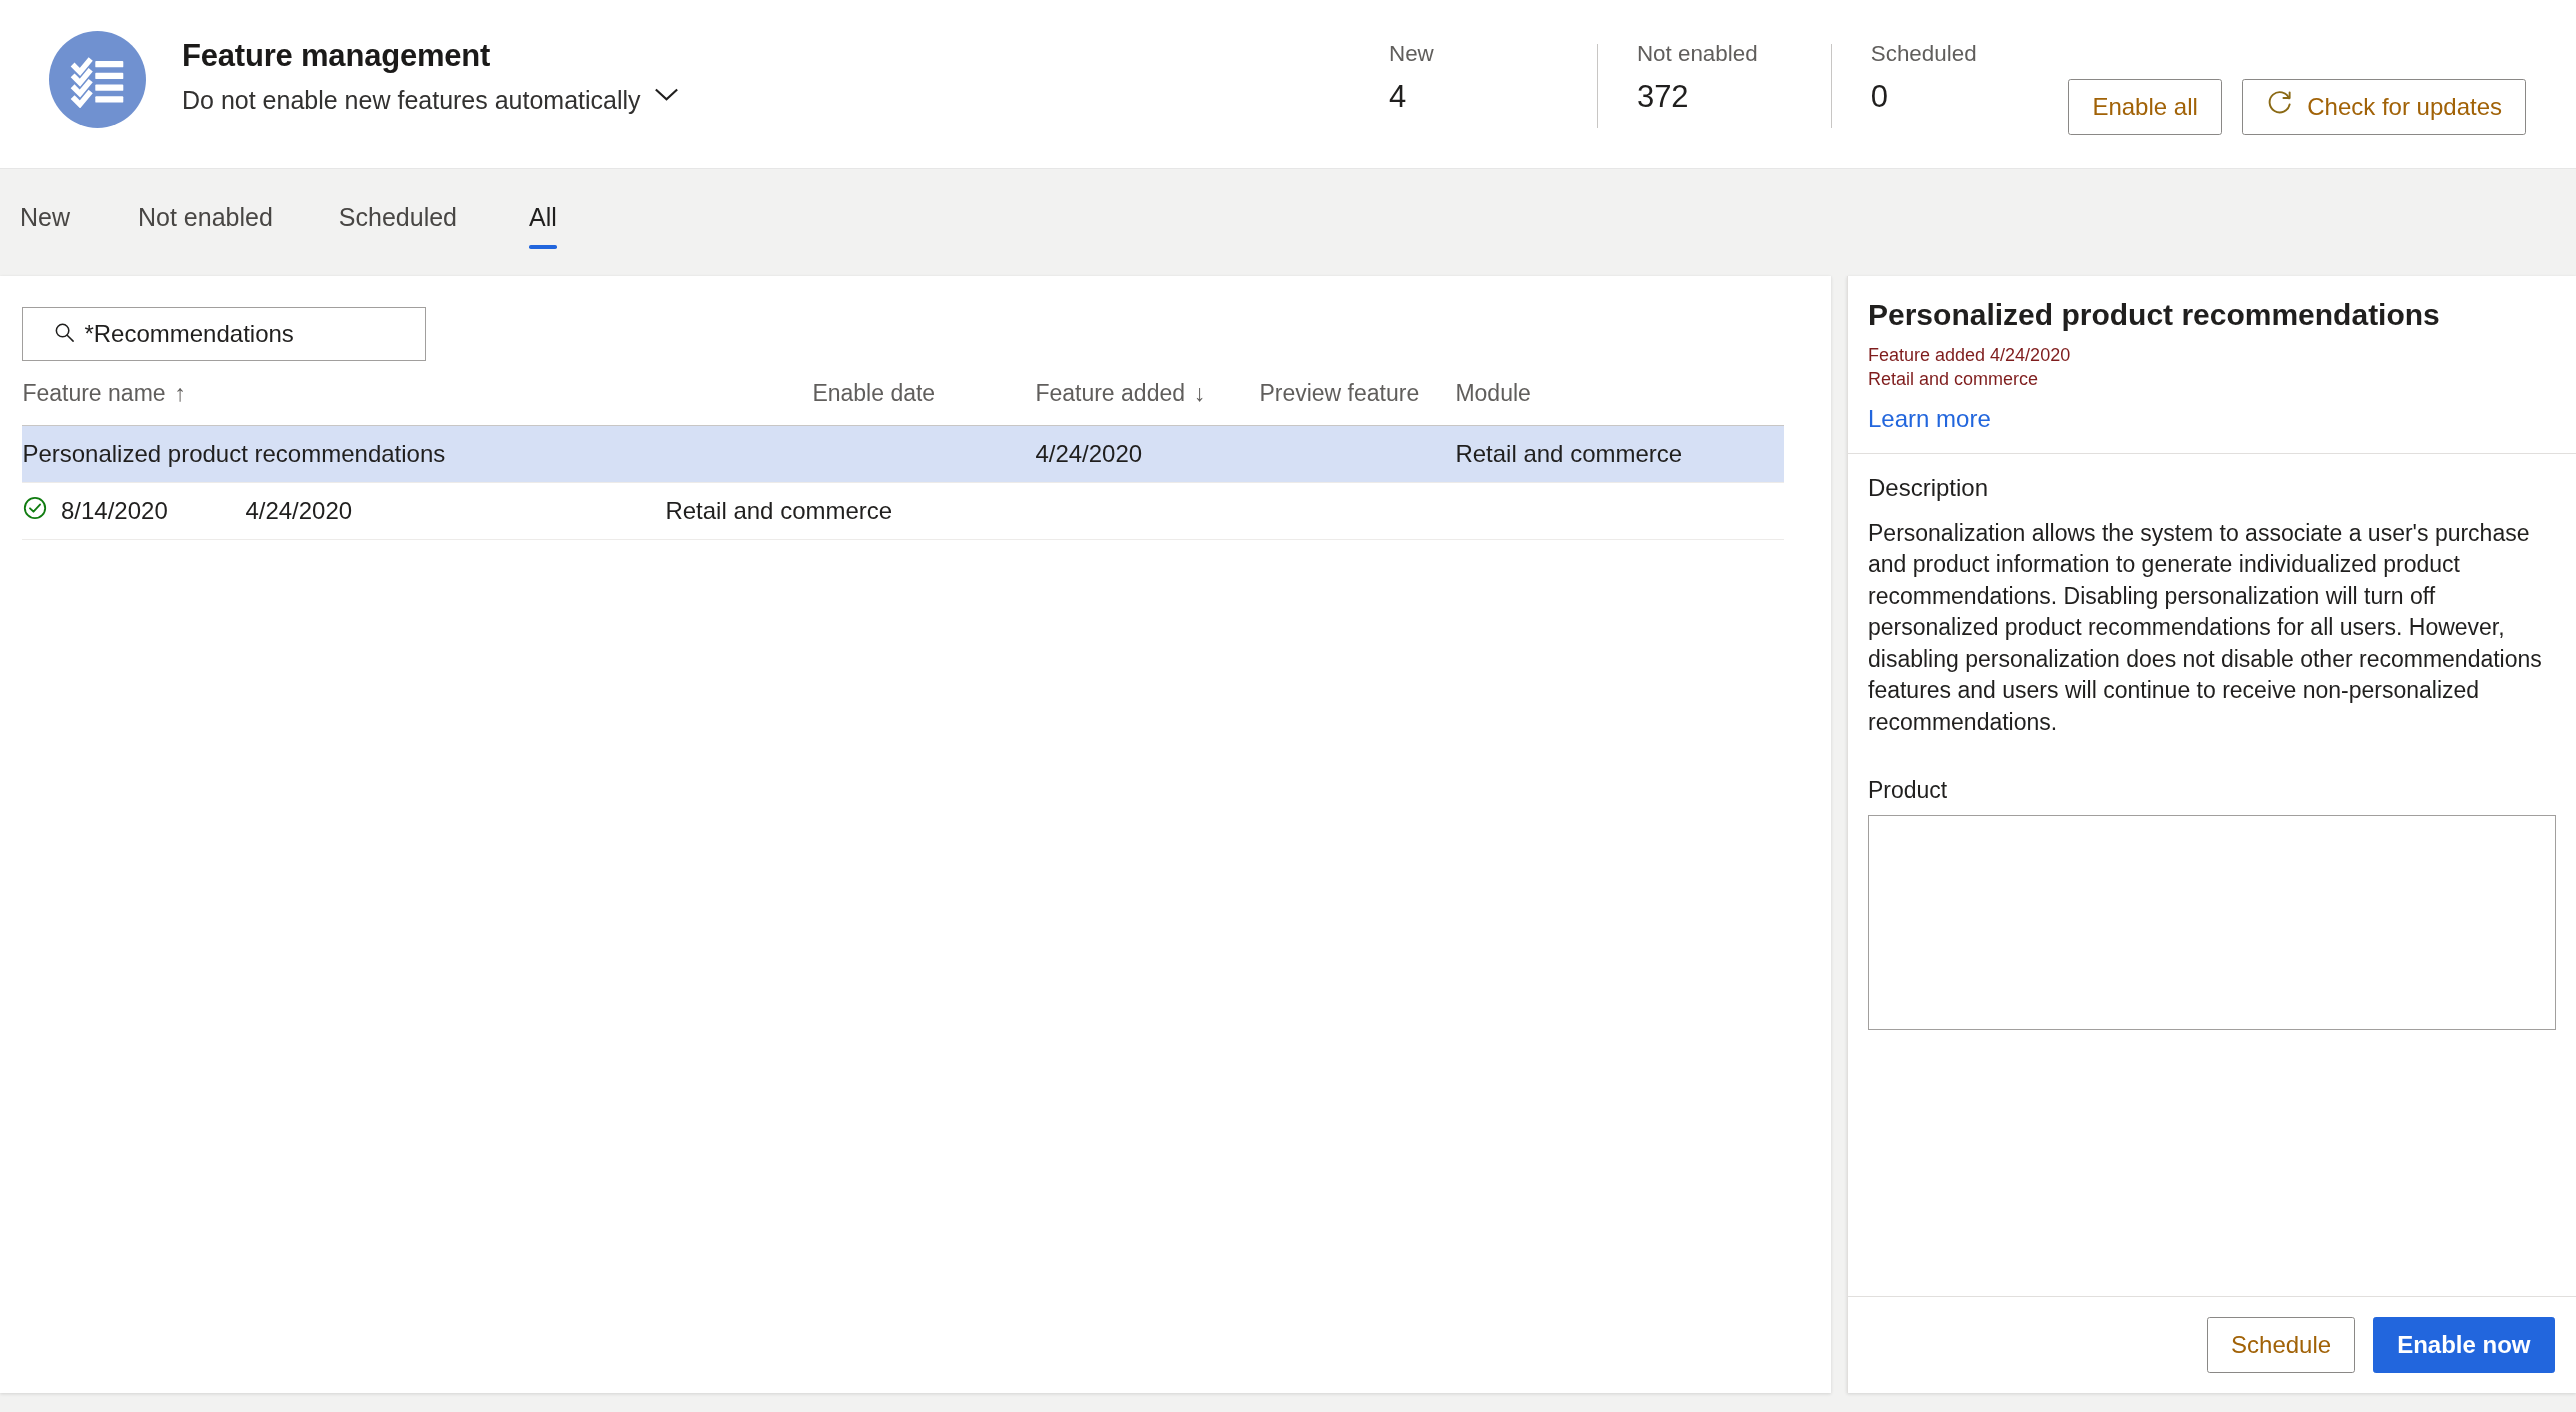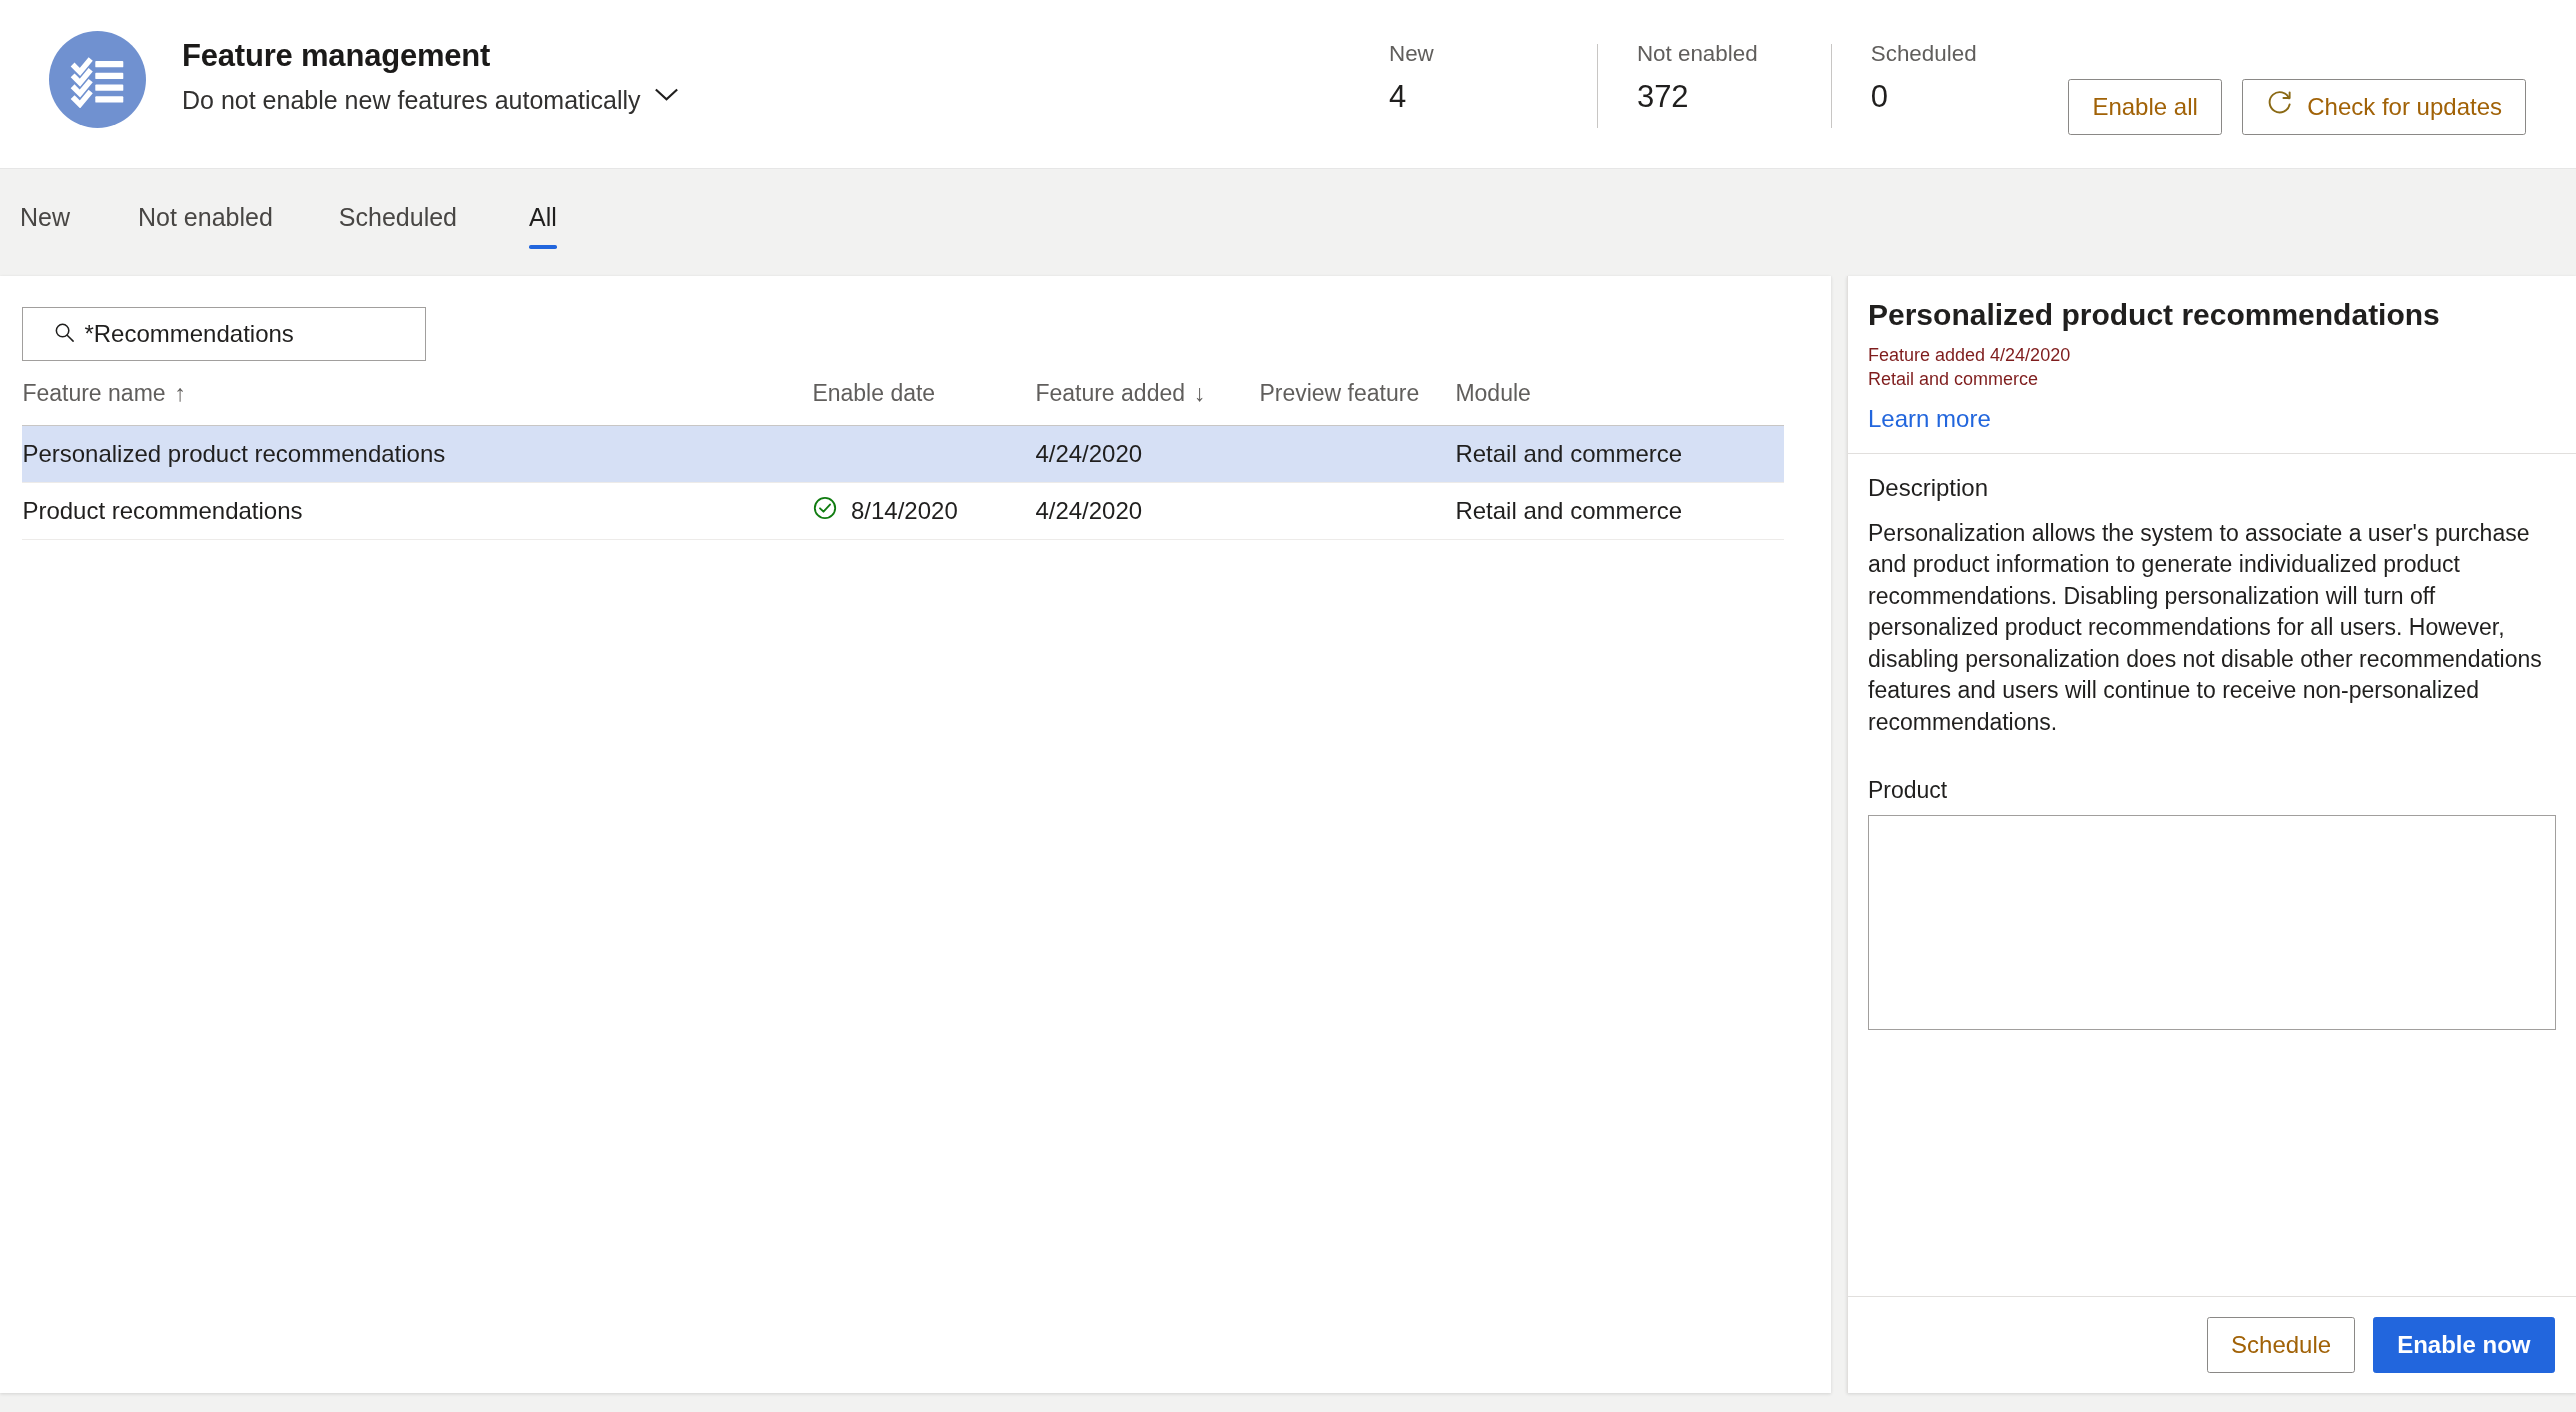--- a/index.html
+++ b/index.html
@@ -271,21 +271,20 @@
         <div class="c-name">Personalized product recommendations</div>
         <div class="c-enable">
           <span></span>
         </div>
         <div class="c-added">4/24/2020</div>
         <div class="c-preview"></div>
         <div class="c-module">Retail and commerce</div>
       </div>
 
       <div class="row">
-        <div class="c-name">Product recommendations</div>
         <div class="c-enable">
           <span>
             <svg width="26" height="26" viewBox="0 0 24 24">
               <circle cx="12" cy="12" r="9.4" fill="none" stroke="#107c10" stroke-width="1.7"></circle>
               <polyline points="7.4,12.3 10.6,15.4 16.6,8.8" fill="none" stroke="#107c10" stroke-width="1.7" stroke-linecap="round" stroke-linejoin="round"></polyline>
             </svg>
           </span>
           <span>8/14/2020</span>
         </div>
         <div class="c-added">4/24/2020</div>

